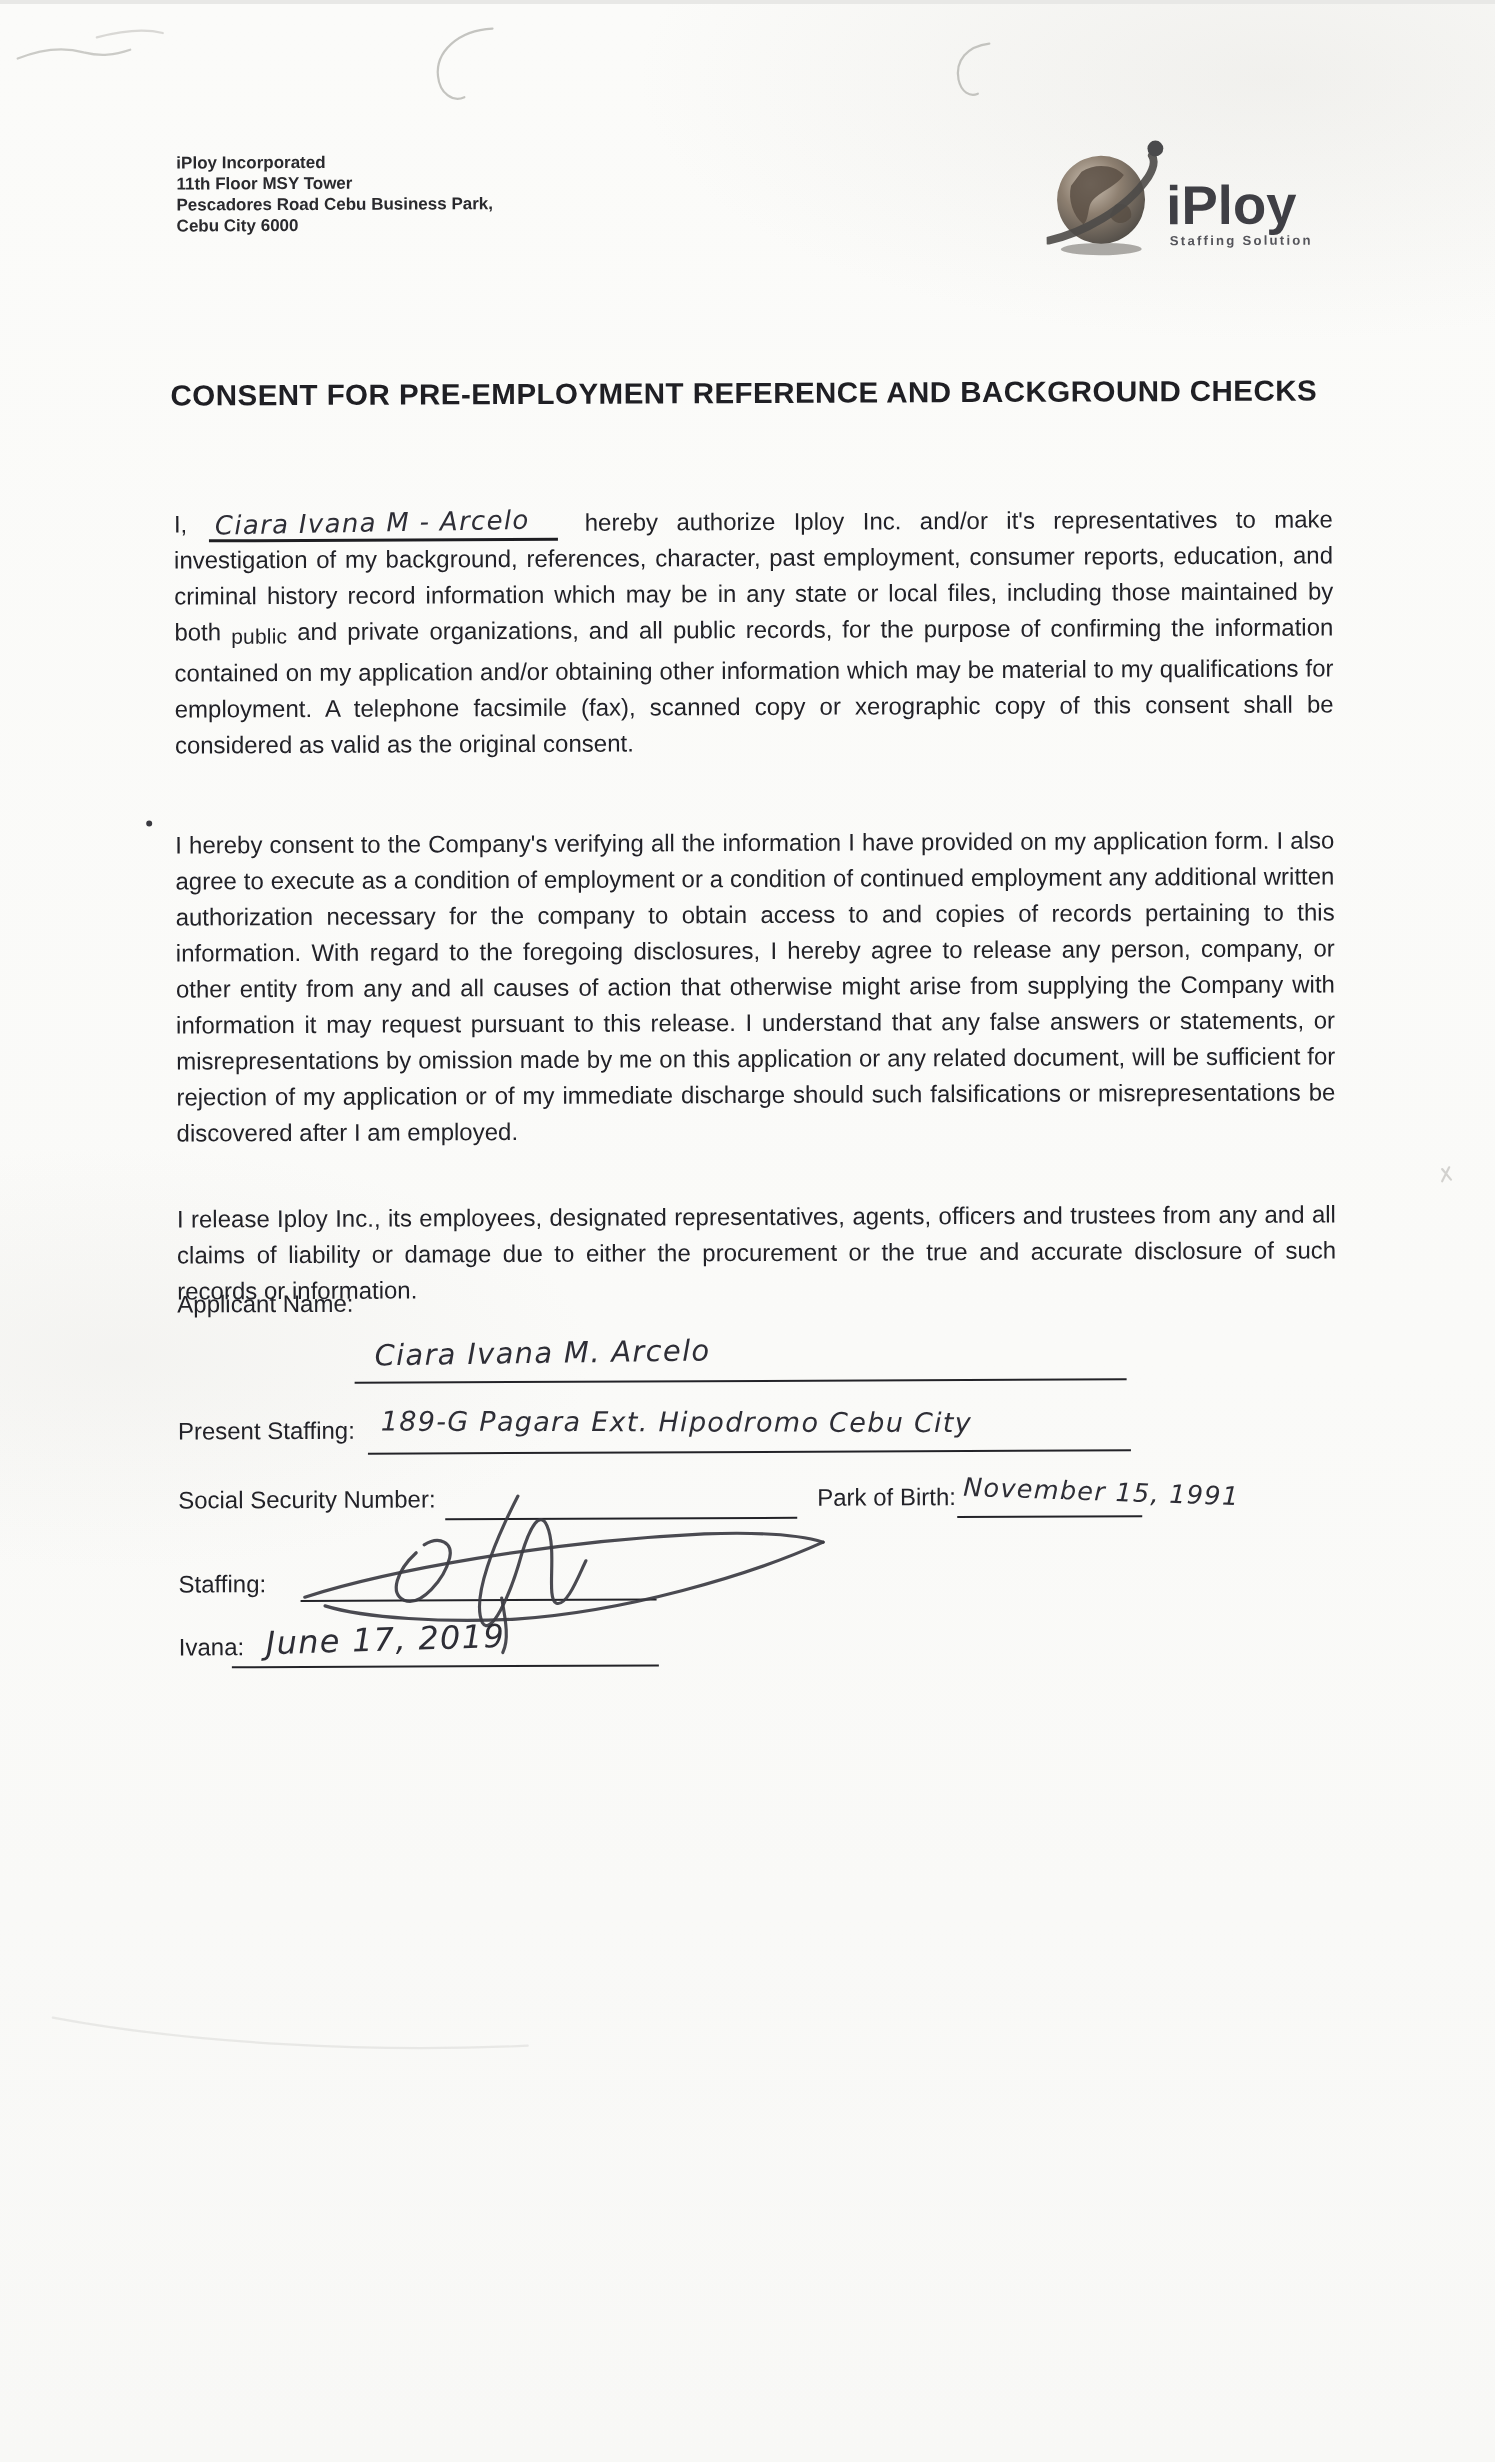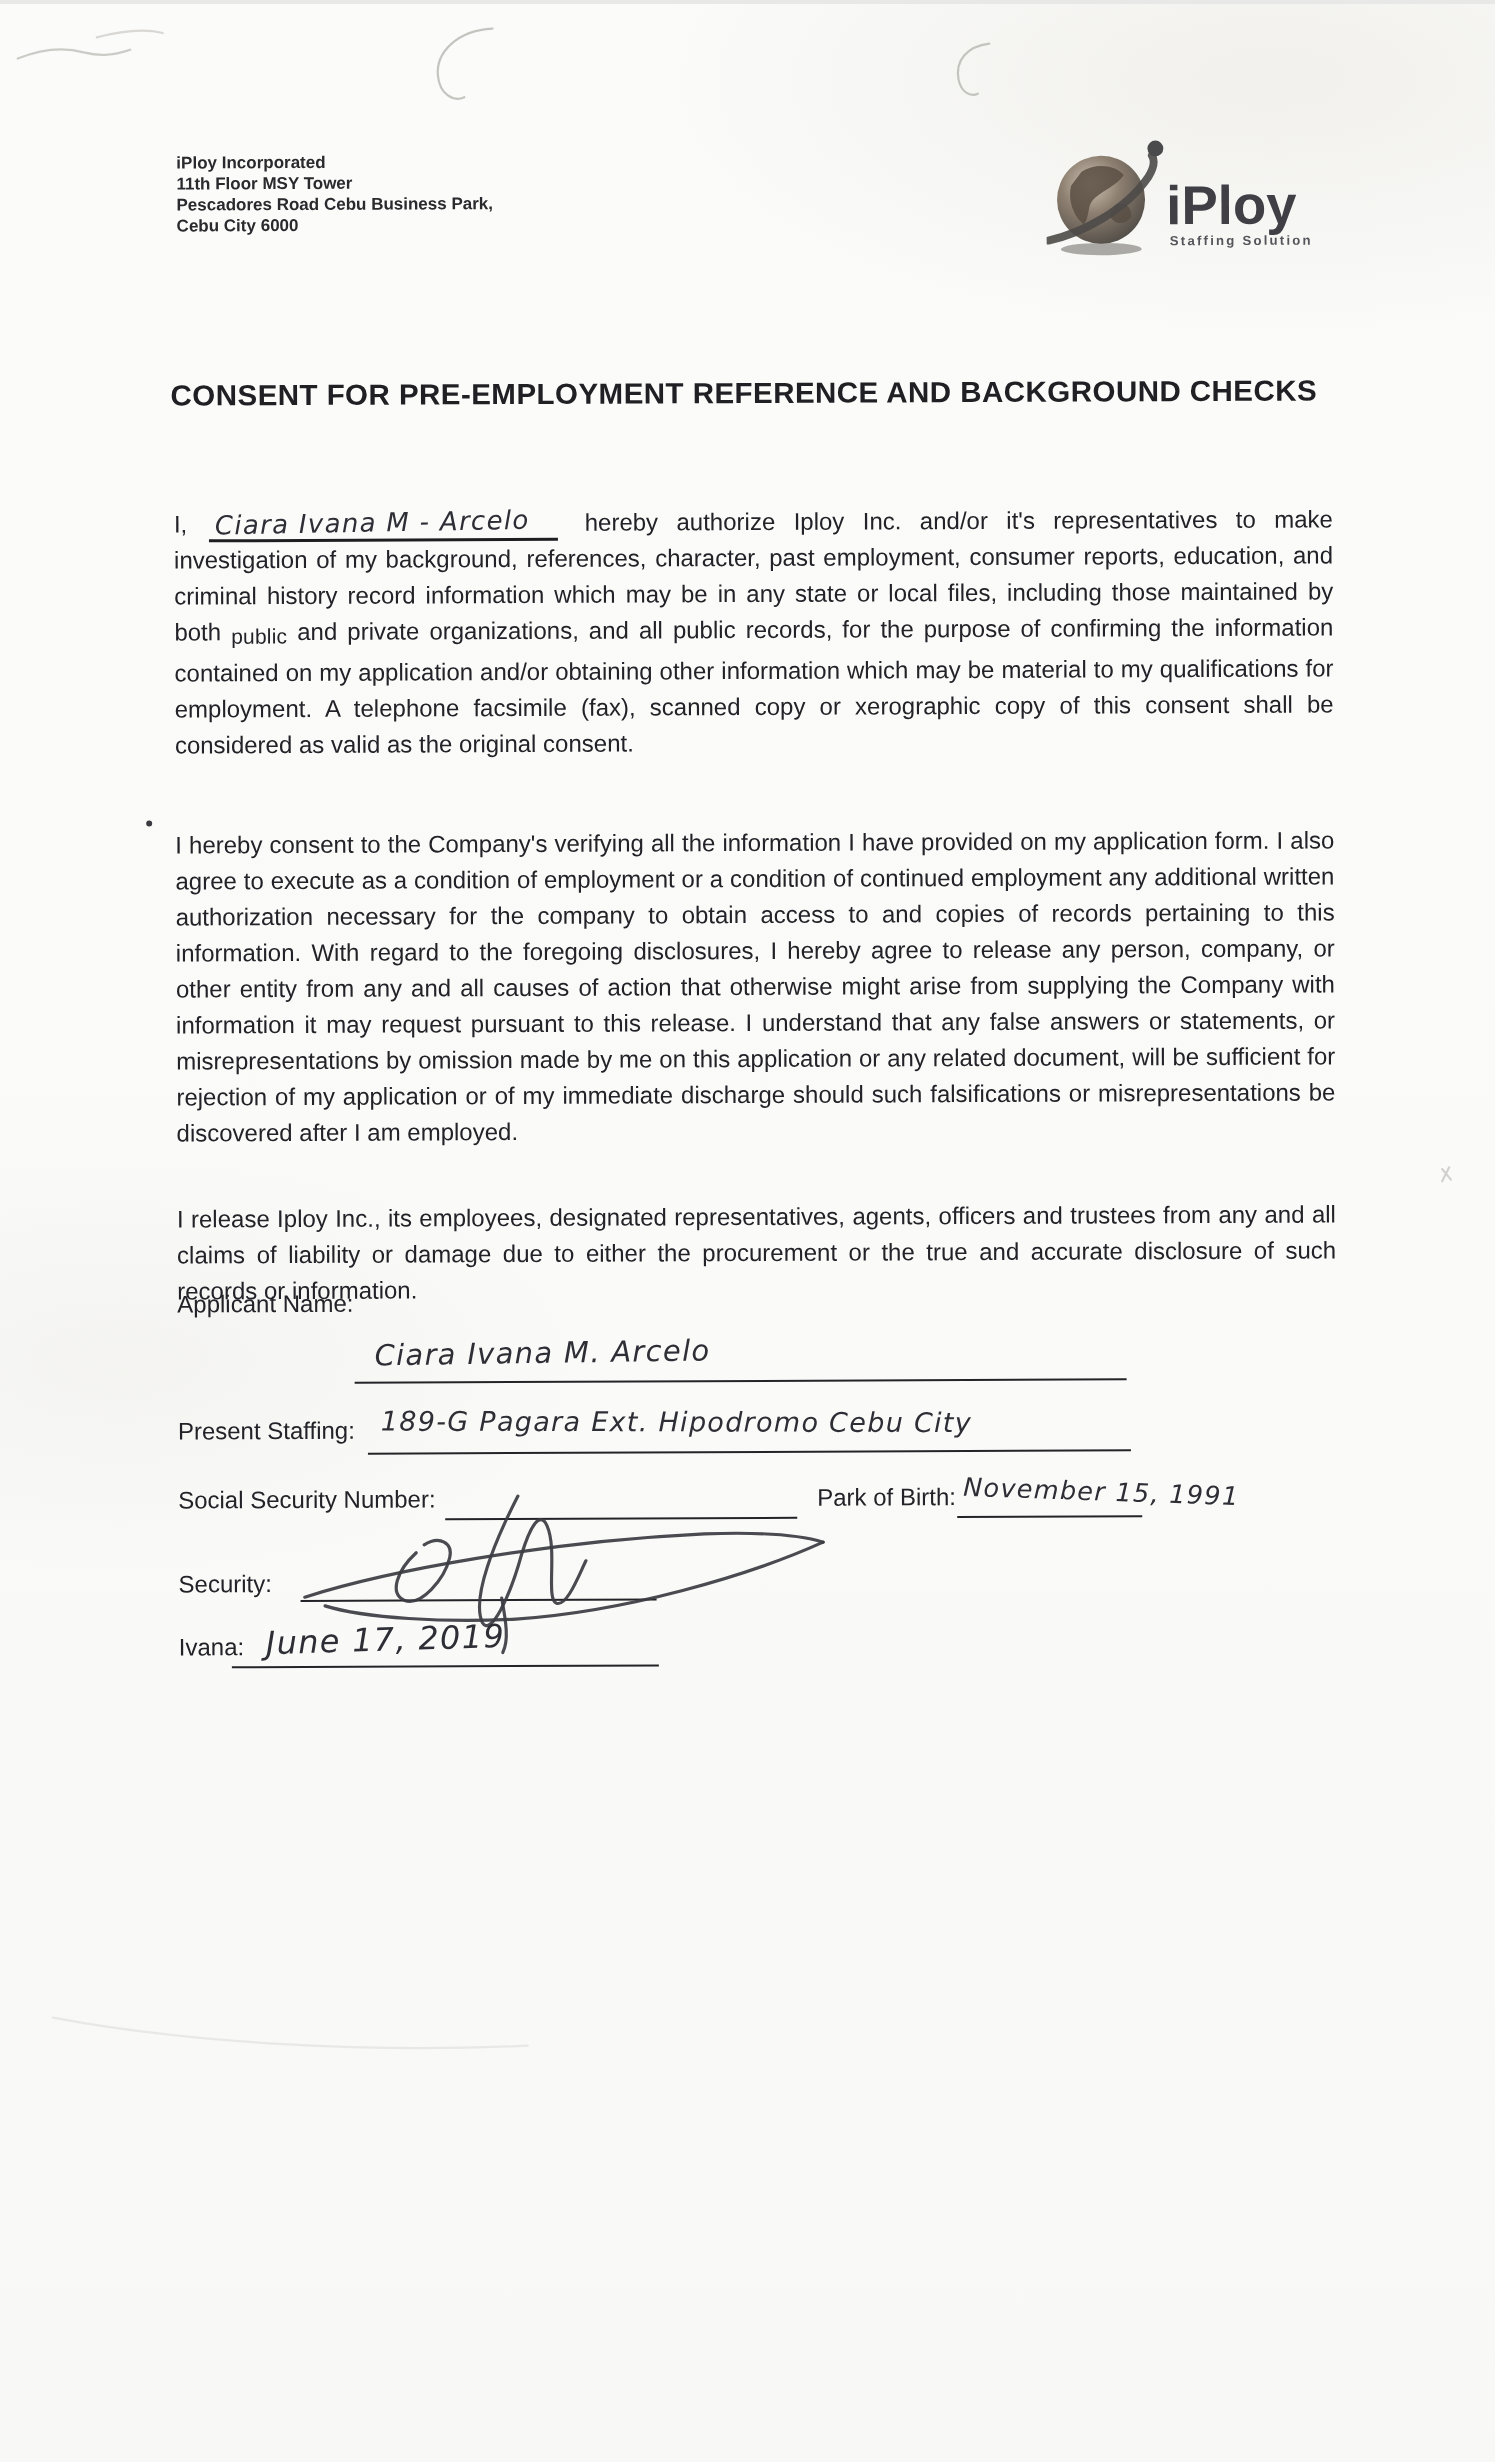--- a/index.html
+++ b/index.html
@@ -108,21 +108,21 @@
     <span class="label" style="left:177px;top:1411px;">Present Staffing:</span>
     <div class="fill-line" style="left:367px;top:1447px;width:763px;"></div>
     <span class="hv hand" style="left:380px;top:1402px;font-size:27px;transform:rotate(.4deg);">189-G Pagara Ext. Hipodromo  Cebu City</span>
 
     <span class="label" style="left:177px;top:1480px;">Social Security Number:</span>
     <div class="fill-line" style="left:444px;top:1513px;width:352px;"></div>
     <span class="label" style="left:816px;top:1480px;">Park of Birth:</span>
     <div class="fill-line" style="left:956px;top:1513px;width:185px;"></div>
     <span class="hv hand" style="left:962px;top:1474px;font-size:25.5px;transform:rotate(2.2deg);">November 15, 1991</span>
 
-    <span class="label" style="left:177px;top:1564px;">Security:</span>
+    <span class="label" style="left:177px;top:1564px;">Staffing:</span>
     <div class="fill-line" style="left:299px;top:1594px;width:356px;"></div>
     <svg style="position:absolute;left:281px;top:1484px;" width="563" height="167" viewBox="0 0 640 190">
       <path class="sig" d="M 25 122 C 120 92, 300 60, 480 52 C 545 50, 590 54, 615 62"></path>
       <path class="sig" d="M 615 62 C 530 100, 390 140, 265 148 C 185 152, 92 146, 48 132"></path>
       <path class="sig" d="M 268 8 C 242 58, 214 124, 227 152 C 236 168, 258 124, 272 74 C 282 42, 293 24, 301 42 C 313 70, 299 124, 311 130 C 323 135, 337 98, 345 82"></path>
       <path class="sig" d="M 152 72 C 130 92, 121 118, 138 126 C 157 134, 184 102, 190 78 C 194 61, 179 52, 161 63"></path>
       <path class="sig" d="M 249 124 C 254 152, 257 172, 250 186" opacity=".8"></path>
     </svg>
 
     <span class="label" style="left:177px;top:1627px;">Ivana:</span>

